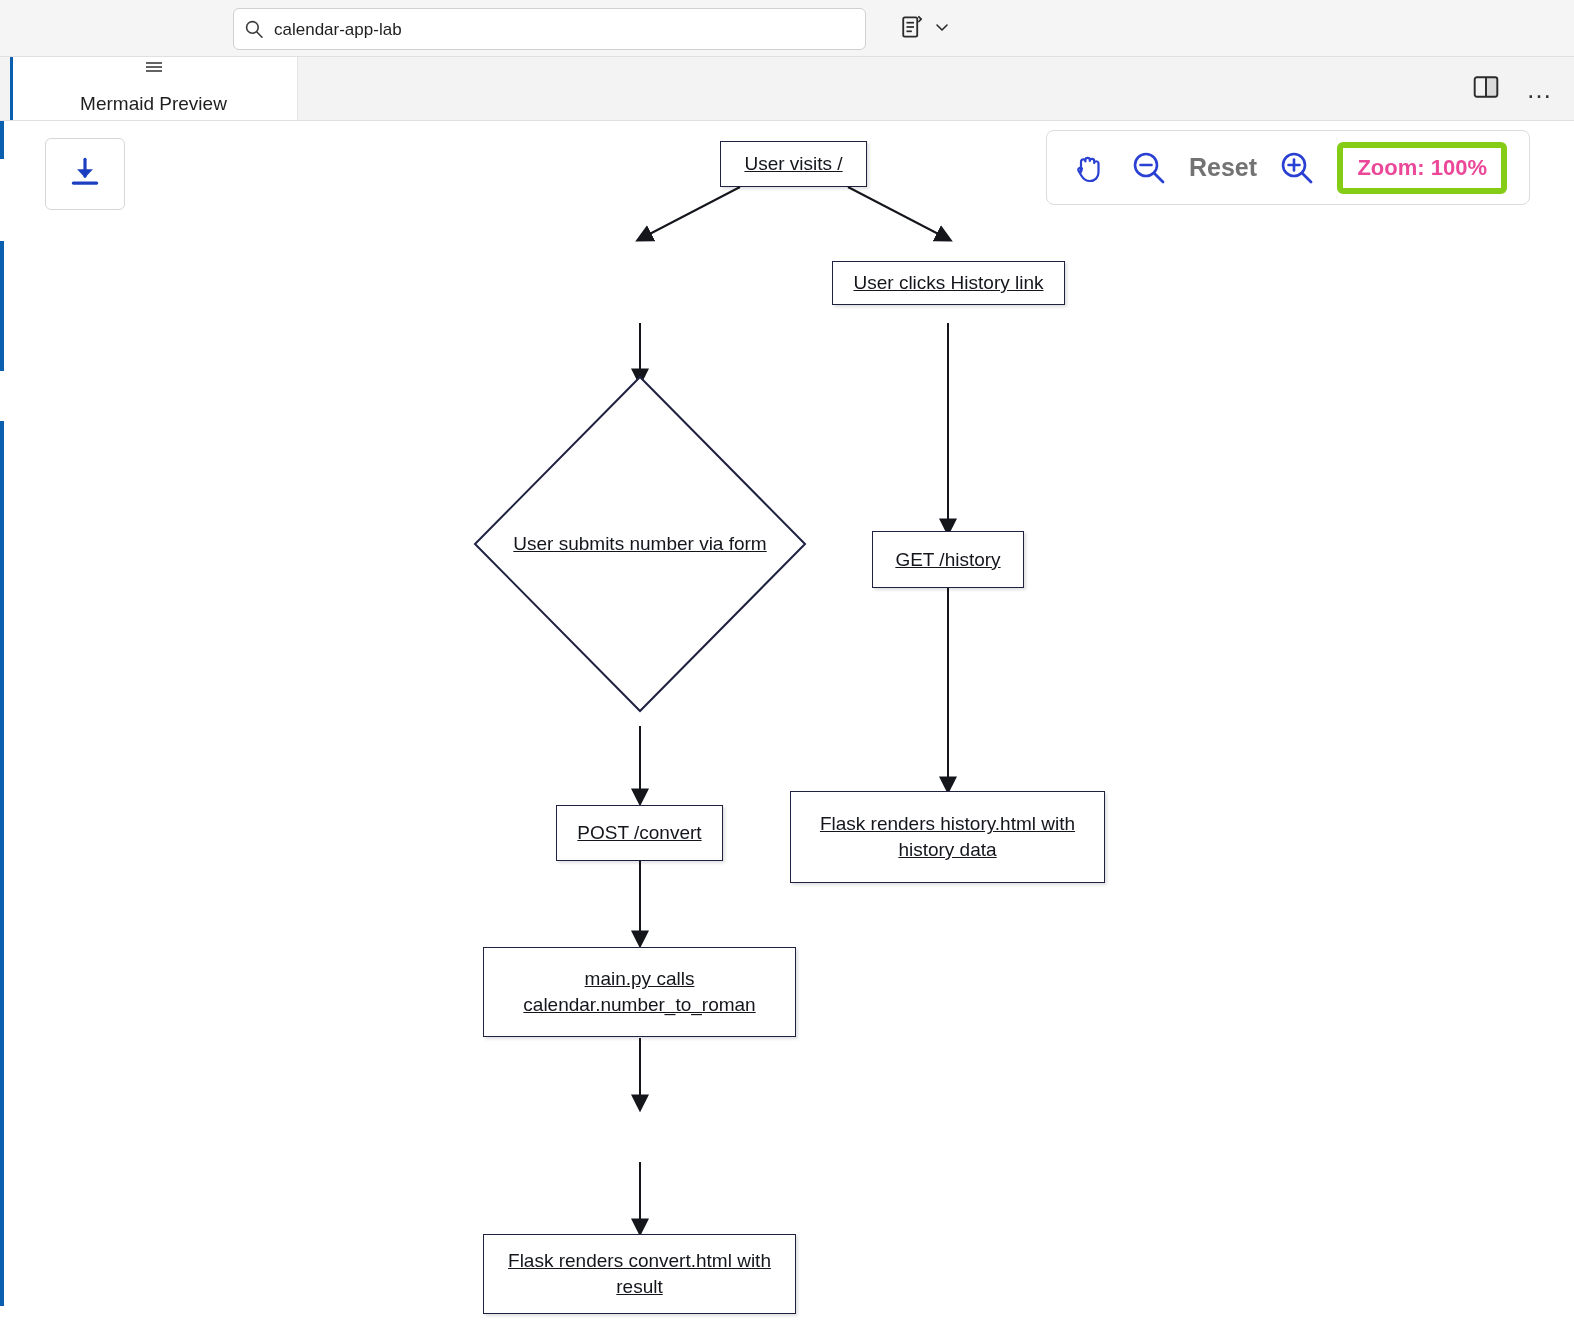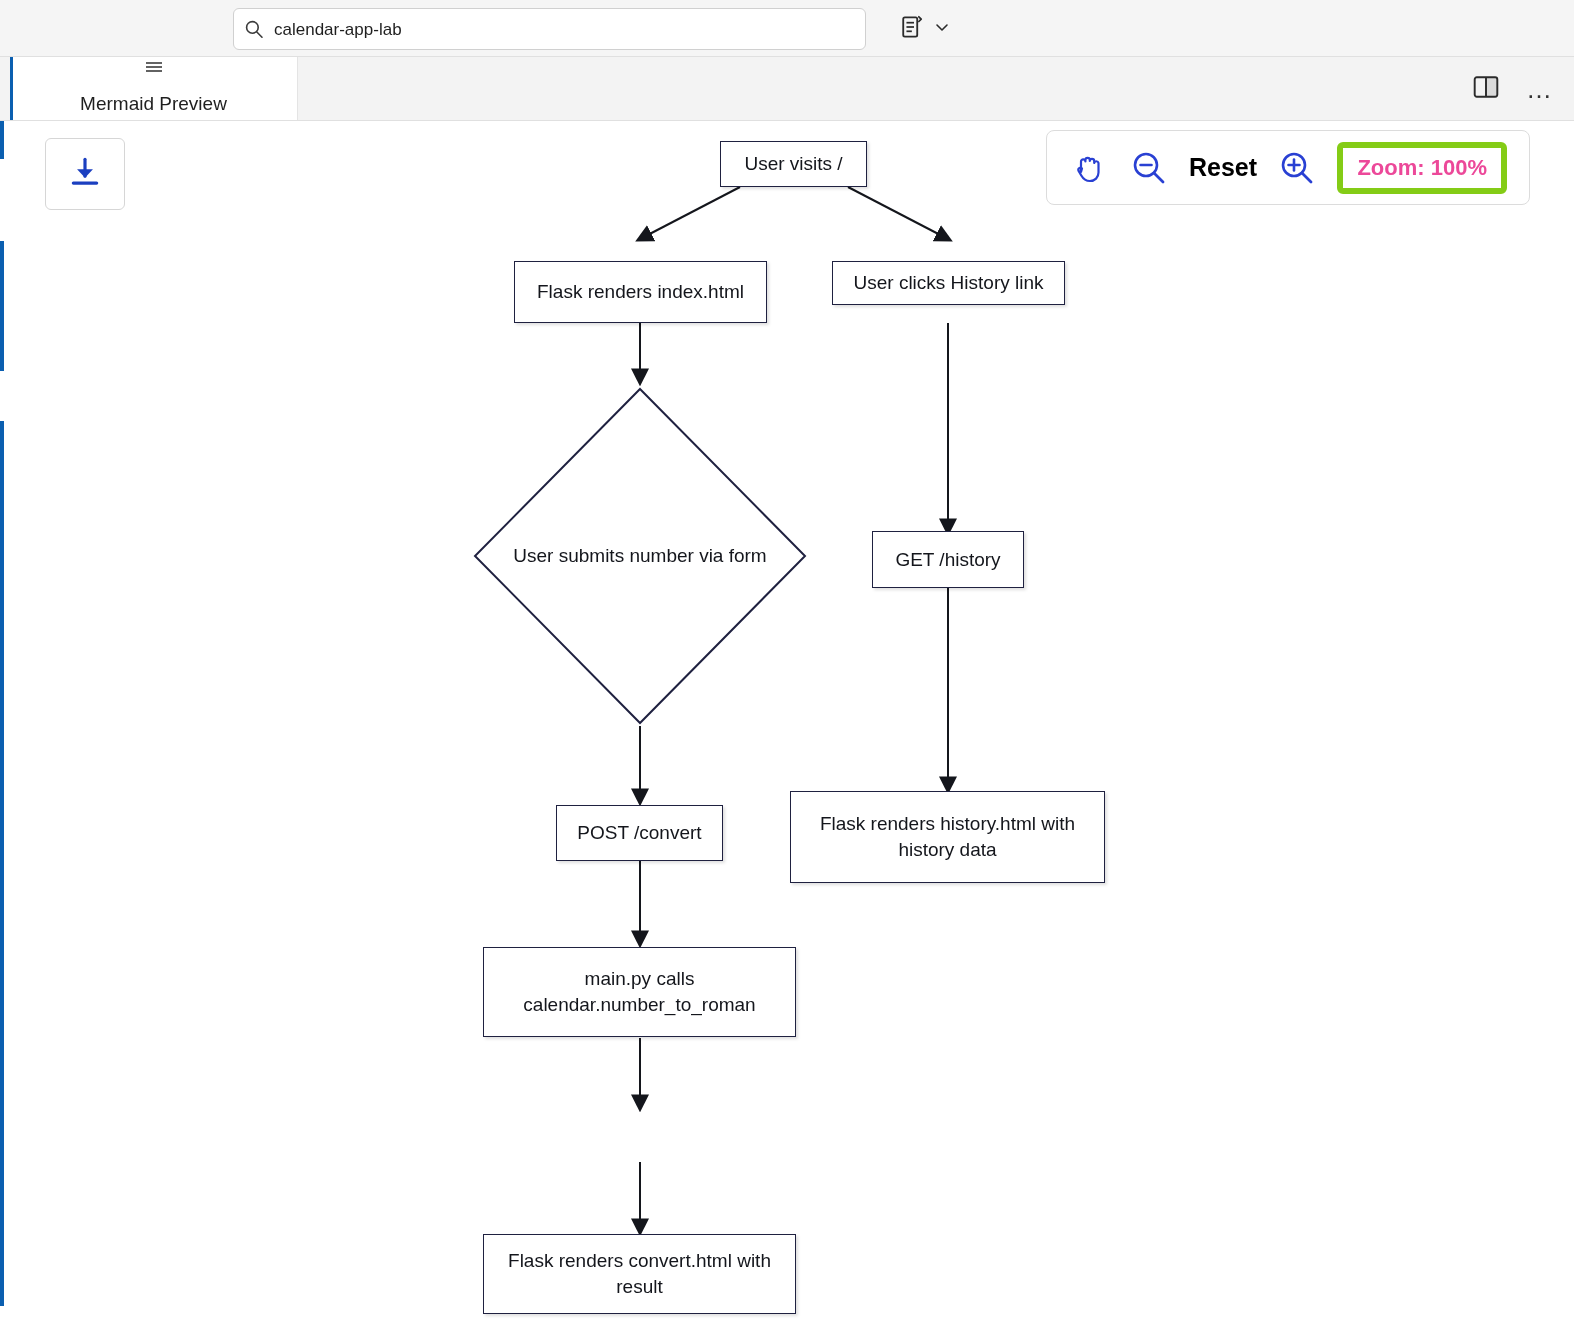--- a/index.html
+++ b/index.html
@@ -162,21 +162,21 @@
     box-sizing: border-box;
     display: flex;
     align-items: center;
     gap: 20px;
     padding: 0 22px;
   }
   .tb-icon { width: 40px; height: 40px; flex: 0 0 auto; }
   .reset-label {
     font-size: 25px;
     font-weight: bold;
-    color: #000000;
+    color: #737373;
     white-space: nowrap;
   }
   .zoom-pill {
     margin-left: auto;
     border: 6px solid #84cc16;
     border-radius: 6px;
     padding: 7px 14px;
     font-size: 22px;
     font-weight: bold;
     color: #ec4899;
@@ -196,20 +196,21 @@
     border: 1.6px solid #1f2140;
     display: flex;
     align-items: center;
     justify-content: center;
     text-align: center;
     font-size: 19px;
     color: #14161c;
     line-height: 1.35;
     box-shadow: 2px 2px 3px rgba(0,0,0,0.13);
     padding: 4px 2px;
+    text-decoration: underline;
   }
   .node.diamond-wrap {
     background: transparent;
     border: none;
     box-shadow: none;
   }
   .diamond-shape {
     position: absolute;
     left: 0; top: 0;
     width: 100%; height: 100%;
@@ -354,29 +355,26 @@
 
         <path d="M640,917 L640,986" fill="none" stroke="#14161c" stroke-width="2" marker-end="url(#arrow)"></path>
 
         <path d="M640,1041 L640,1110" fill="none" stroke="#14161c" stroke-width="2" marker-end="url(#arrow)"></path>
       </svg>
 
       <div class="node" style="left:720px; top:20px; width:147px; height:46px;">
         <span>User visits /</span>
       </div>
 
-      <div class="node" style="left:514px; top:140px; width:253px; height:62px;">
-        <span>Flask renders index.html</span>
-      </div>
 
       <div class="node" style="left:832px; top:140px; width:233px; height:44px;">
         <span>User clicks History link</span>
       </div>
 
-      <div class="node diamond-wrap" style="left:472px; top:265px; width:336px; height:340px;">
+      <div class="node diamond-wrap" style="left:472px; top:253px; width:336px; height:340px;">
         <svg class="diamond-shape" viewBox="0 0 336 340" preserveAspectRatio="none">
           <polygon points="168,3 333,170 168,337 3,170" fill="#ffffff" stroke="#1f2140" stroke-width="2"></polygon>
         </svg>
         <span class="diamond-label">User submits number via form</span>
       </div>
 
       <div class="node" style="left:872px; top:410px; width:152px; height:57px;">
         <span>GET /history</span>
       </div>
 

